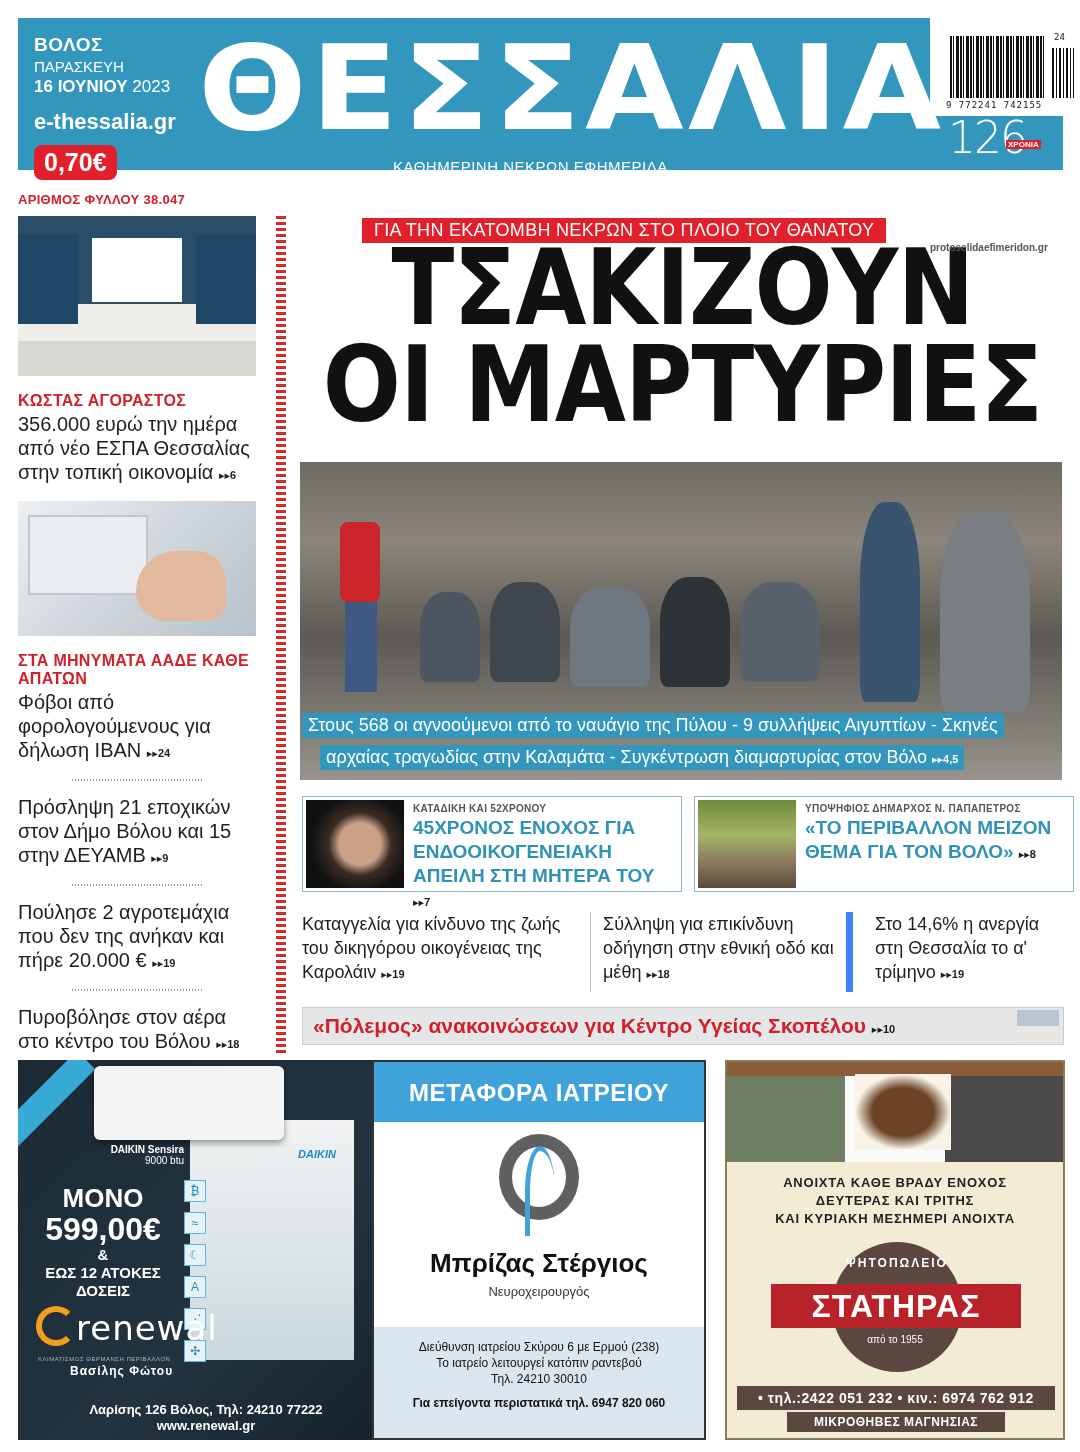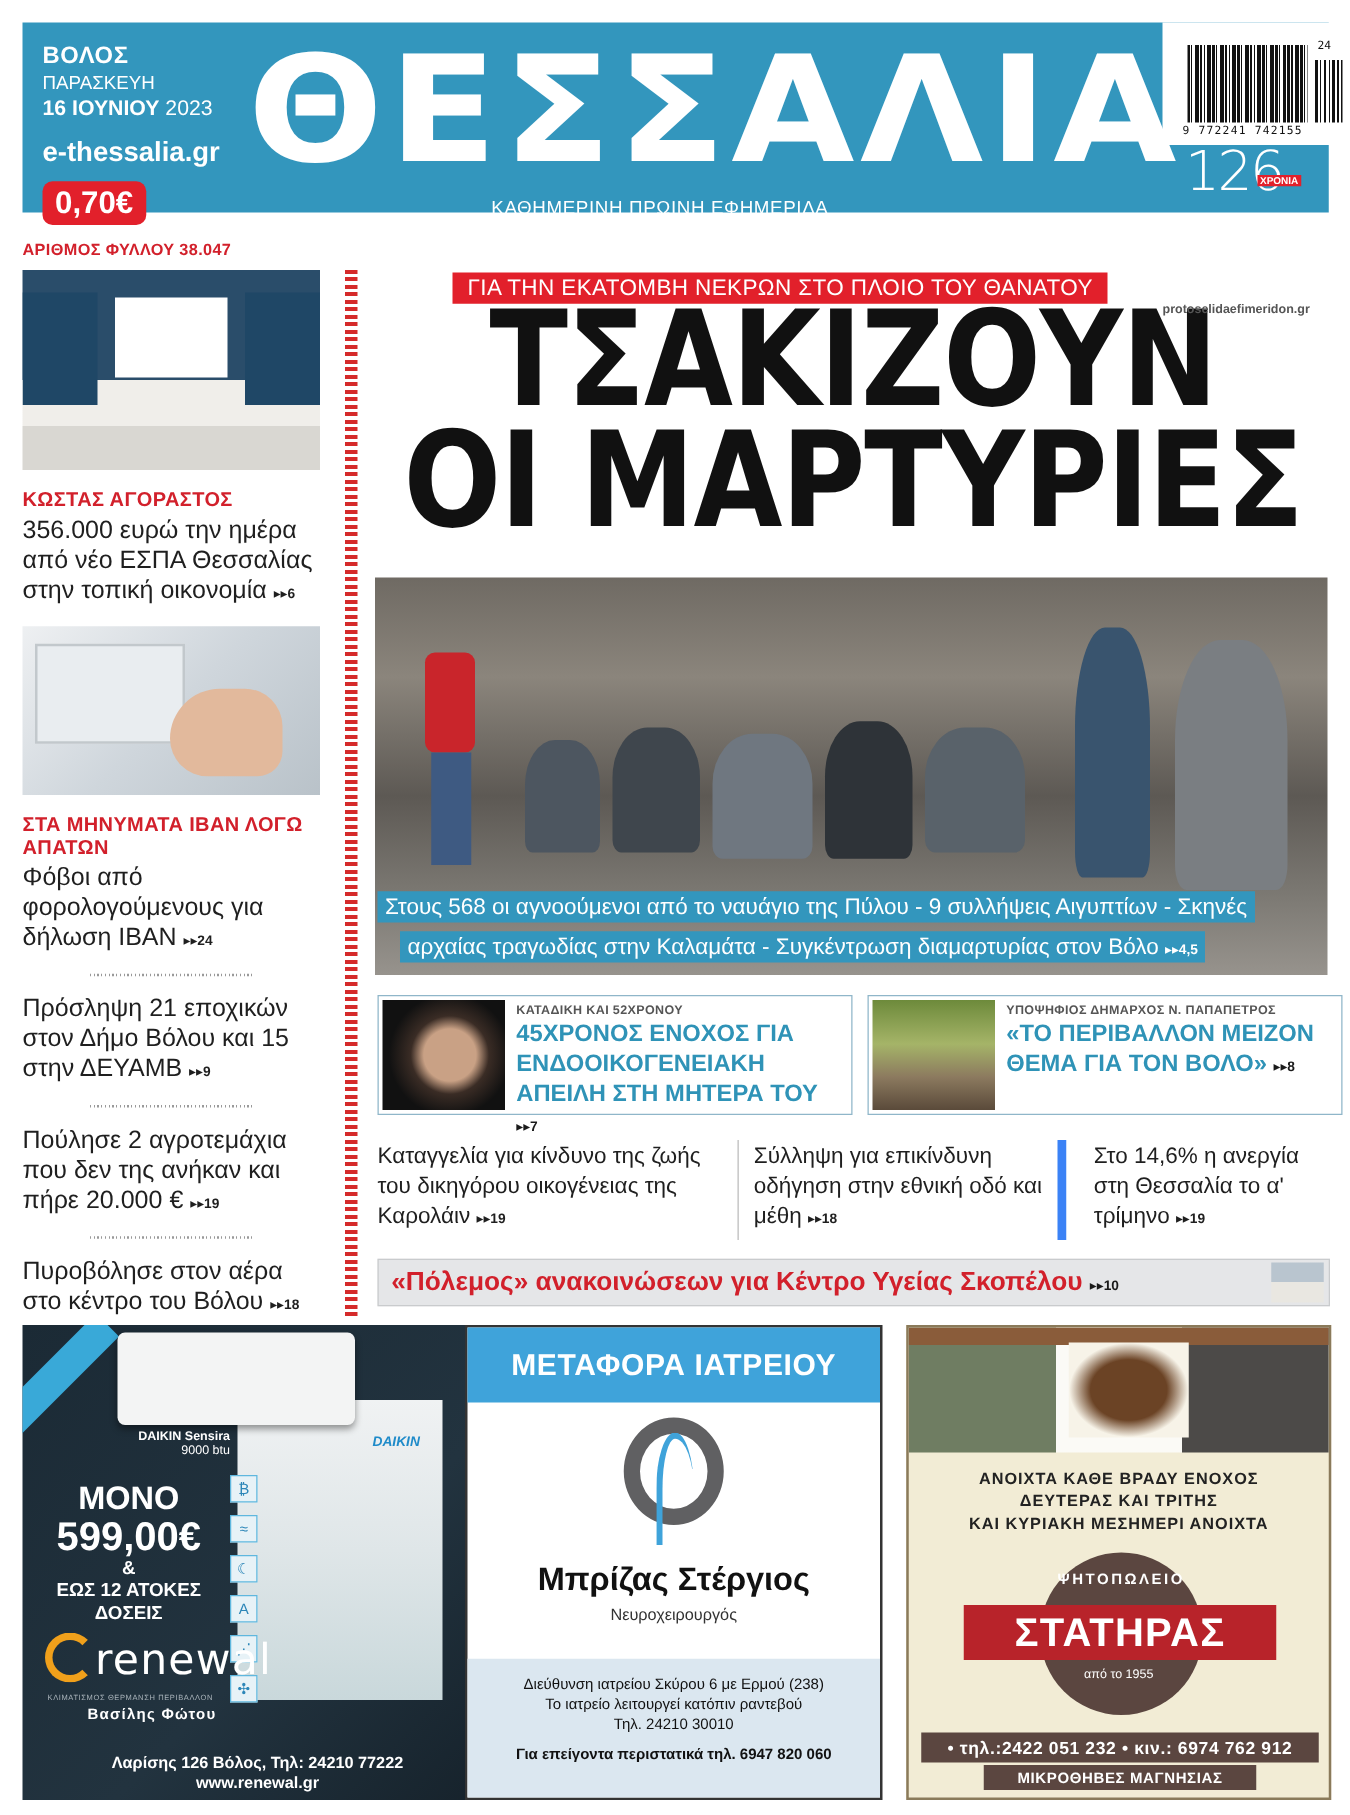--- a/index.html
+++ b/index.html
@@ -128,21 +128,21 @@
     <div class="mast-city">ΒΟΛΟΣ</div>
     <div class="mast-day">ΠΑΡΑΣΚΕΥΗ</div>
     <div class="mast-date">
       <b>16 ΙΟΥΝΙΟΥ</b>
       <span>2023</span>
     </div>
     <div class="mast-site">e-thessalia.gr</div>
     <div class="mast-price">0,70€</div>
   </div>
   <div class="mast-logo">ΘΕΣΣΑΛΙΑ</div>
-  <div class="mast-tagline">ΚΑΘΗΜΕΡΙΝΗ ΠΡΩΙΝΗ ΕΦΗΜΕΡΙΔΑ</div>
+  <div class="mast-tagline">ΚΑΘΗΜΕΡΙΝΗ ΝΕΚΡΩΝ ΕΦΗΜΕΡΙΔΑ</div>
 
   <div class="barcode-box">
     <div class="barcode-add">24</div>
     <div class="barcode"></div>
     <div class="barcode2"></div>
     <div class="barcode-num">9 772241 742155</div>
   </div>
   <div class="years">
     <div class="years-num">126</div>
     <div class="years-label">ΧΡΟΝΙΑ</div>
@@ -163,21 +163,21 @@
       <span>356.000 ευρώ την ημέρα από νέο ΕΣΠΑ Θεσσαλίας στην τοπική οικονομία</span>
       <span class="pg"><span>▸▸</span><span>6</span></span>
     </div>
   </div>
 
   <div style="margin-top:14px">
     <div class="photo photo-phone">
       <div class="laptop"></div>
       <div class="hand"></div>
     </div>
-    <div class="kicker">ΣΤΑ ΜΗΝΥΜΑΤΑ ΙΒΑΝ ΛΟΓΩ ΑΠΑΤΩΝ</div>
+    <div class="kicker">ΣΤΑ ΜΗΝΥΜΑΤΑ ΑΑΔΕ ΚΑΘΕ ΑΠΑΤΩΝ</div>
     <div class="left-head">
       <span>Φόβοι από φορολογούμενους για δήλωση ΙΒΑΝ</span>
       <span class="pg"><span>▸▸</span><span>24</span></span>
     </div>
   </div>
 
   <div class="dots"></div>
   <div class="left-head">
     <span>Πρόσληψη 21 εποχικών στον Δήμο Βόλου και 15 στην ΔΕΥΑΜΒ</span>
     <span class="pg"><span>▸▸</span><span>9</span></span>

